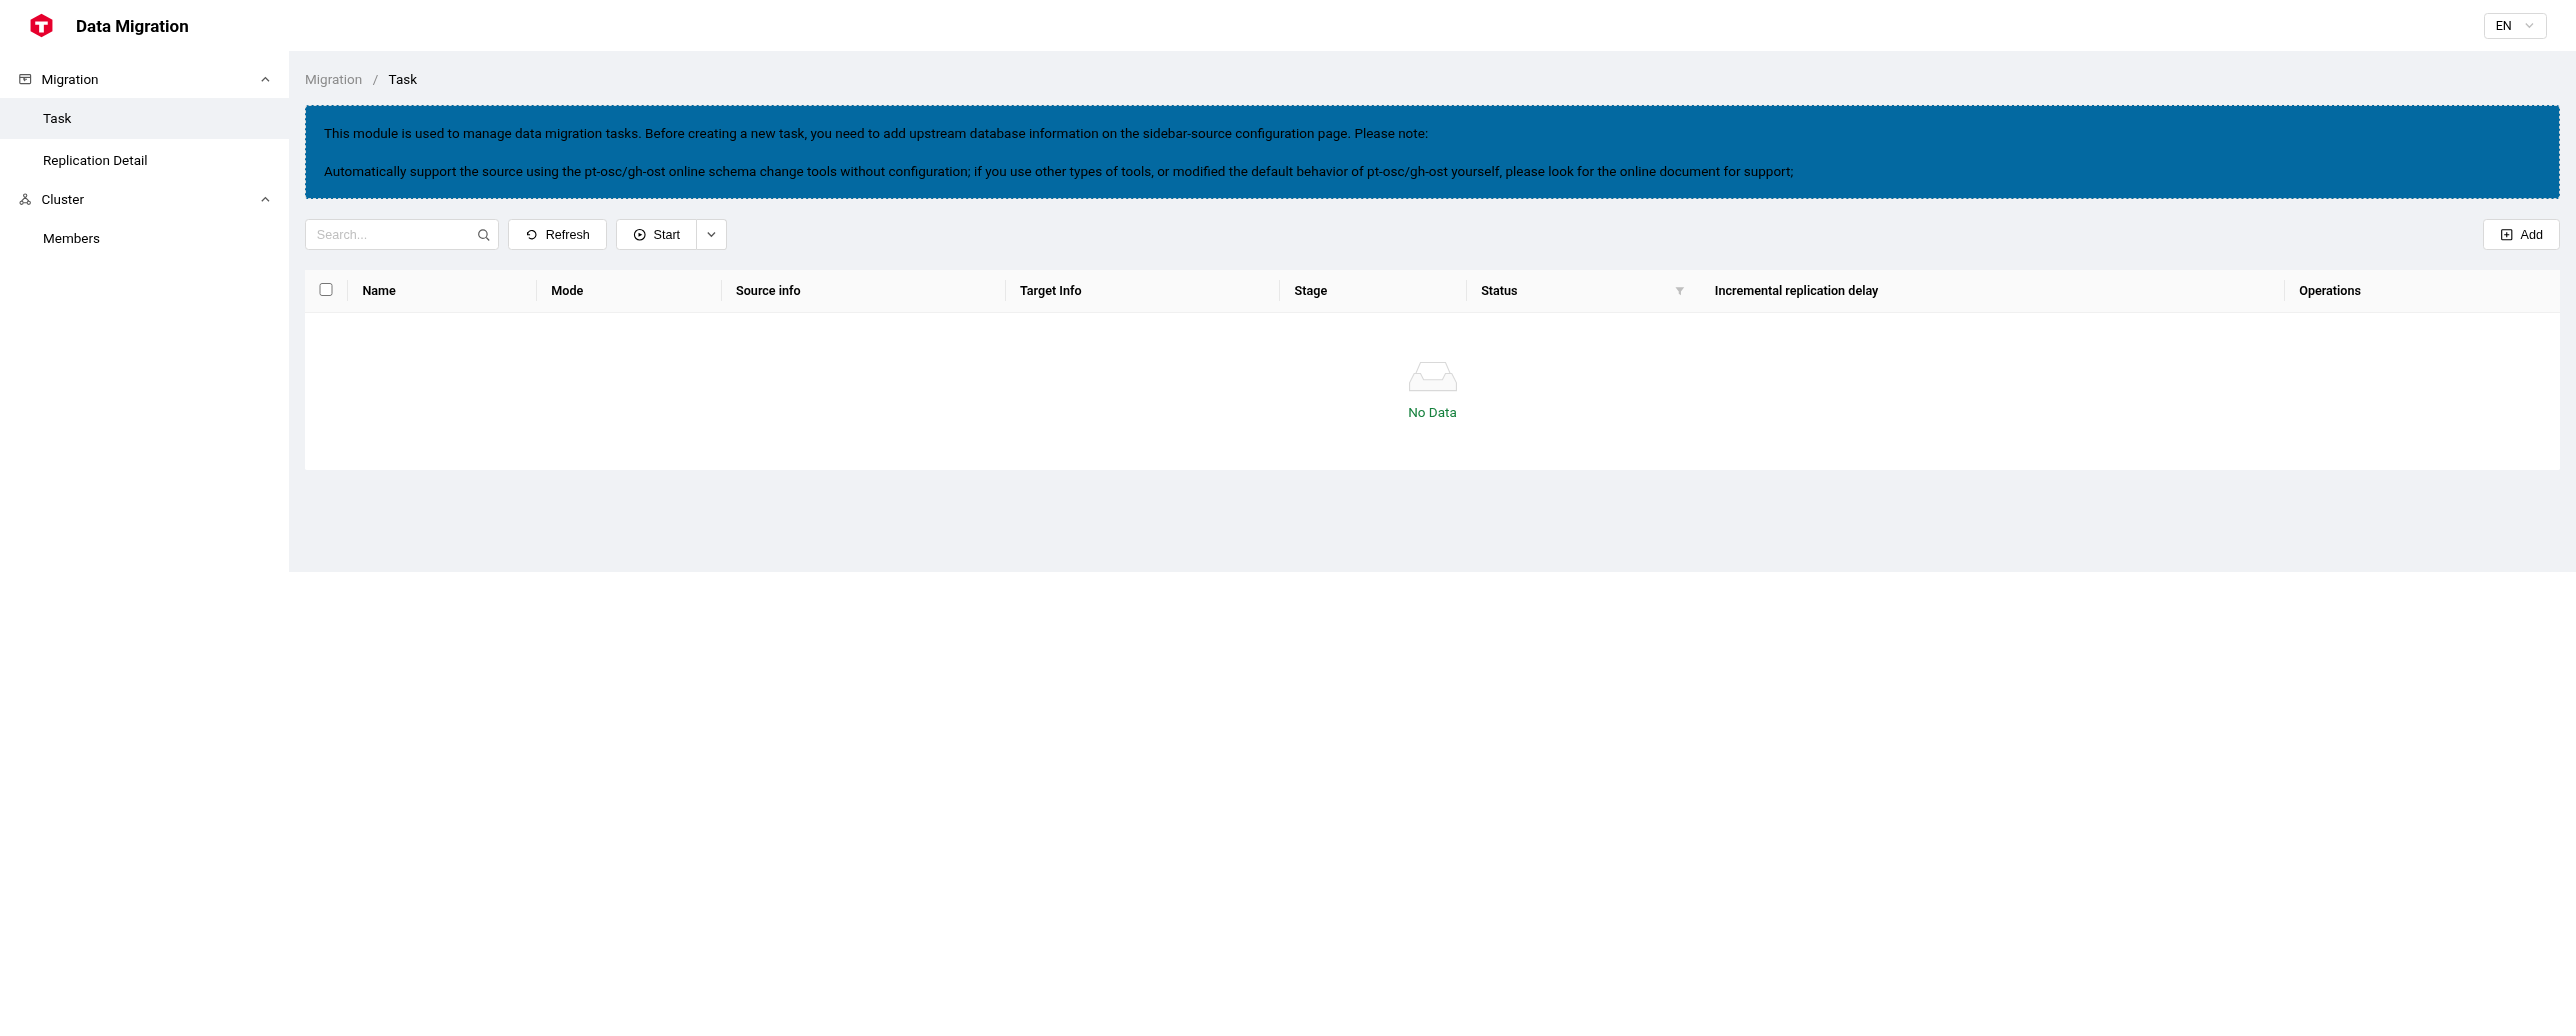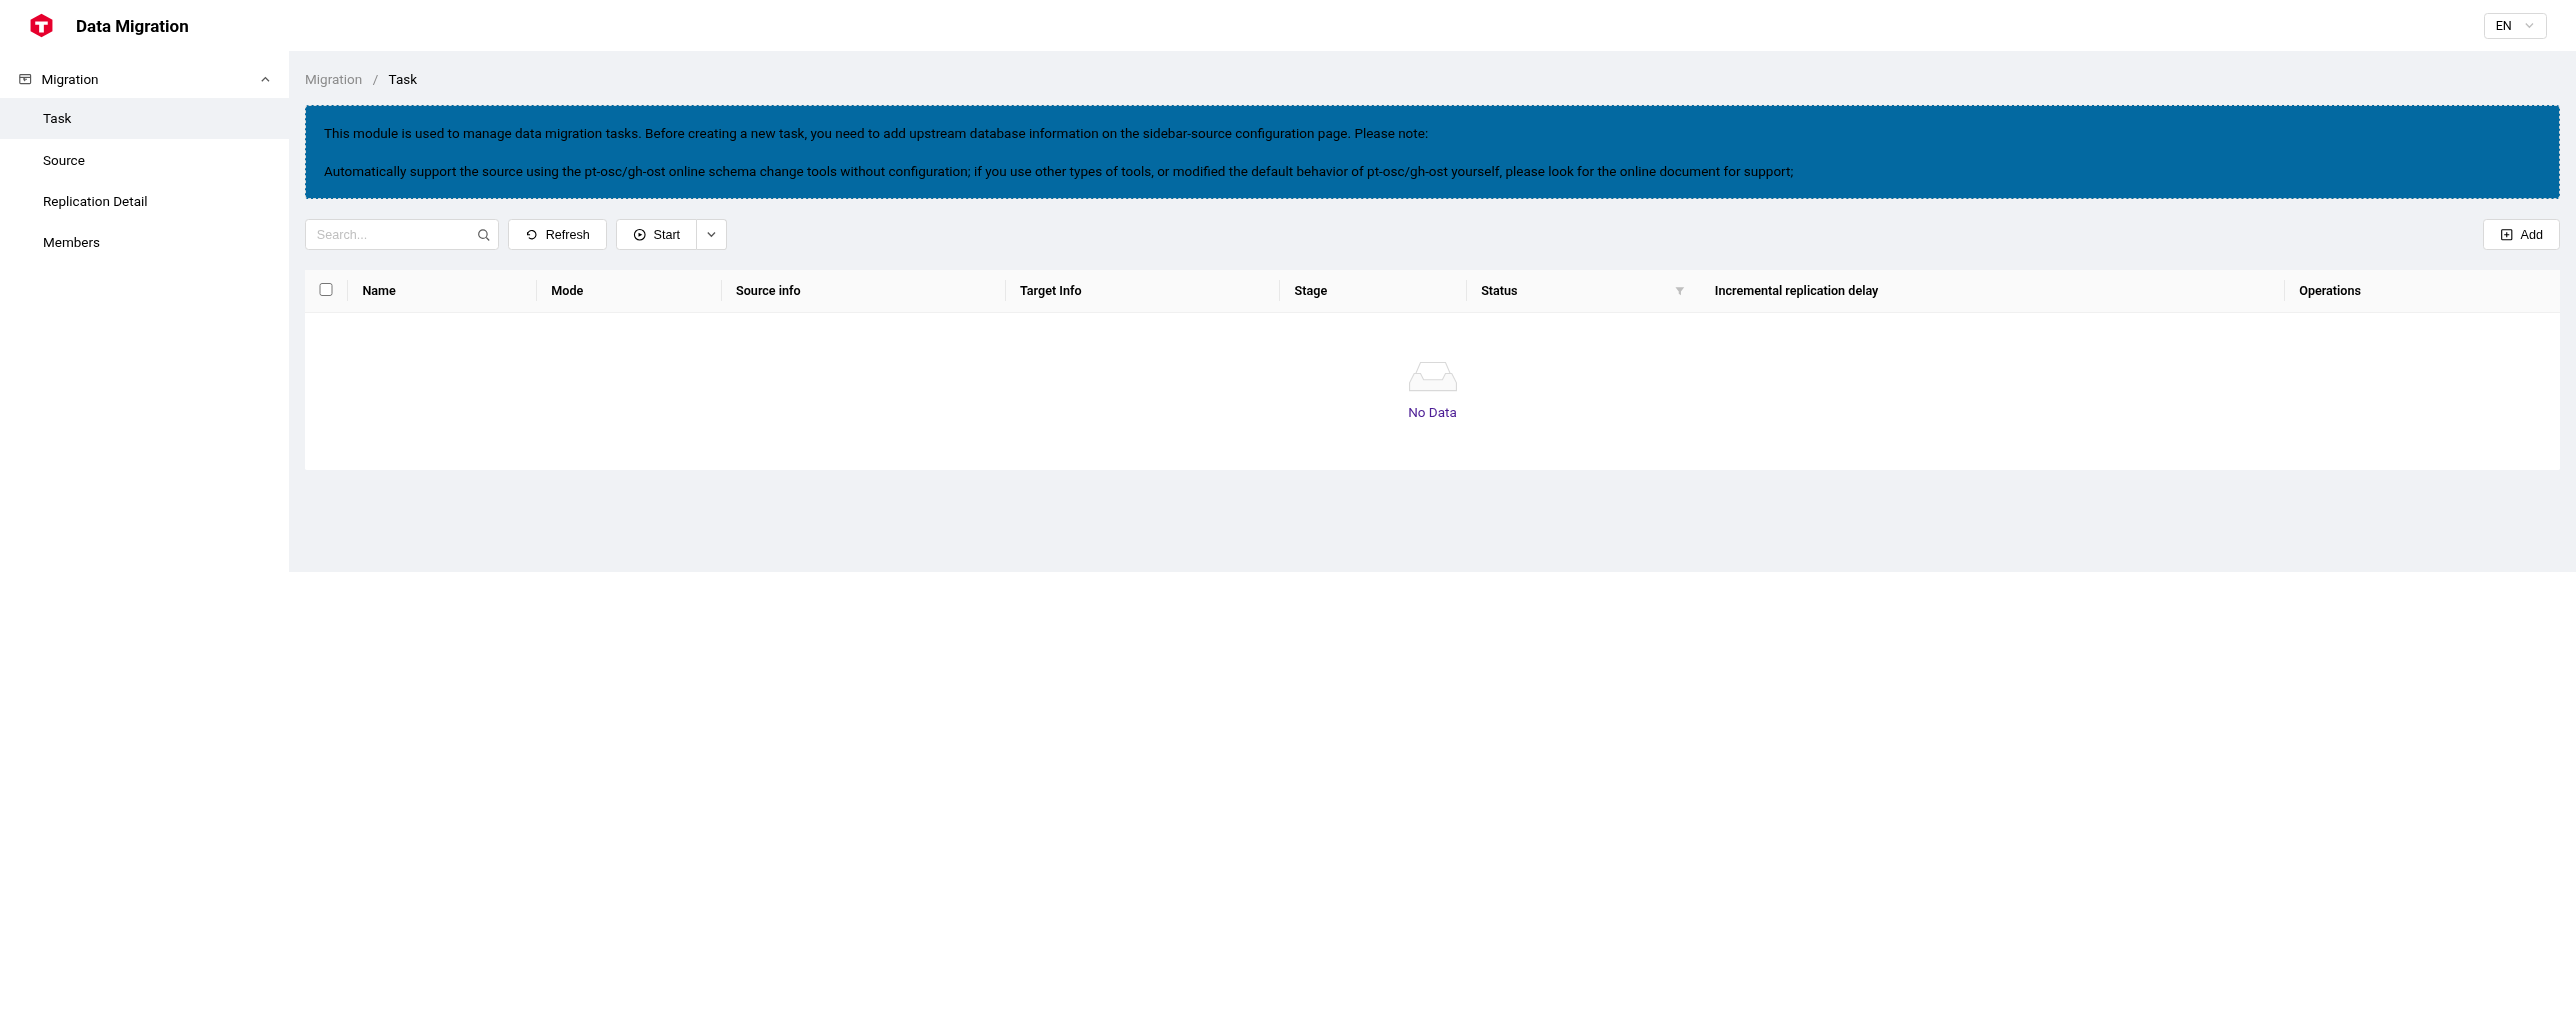--- a/index.html
+++ b/index.html
@@ -40,21 +40,21 @@
 .btn-group .btn:last-child { border-top-left-radius: 0; border-bottom-left-radius: 0; border-left: none; padding: 0 9px; }
 
 .table-wrap { background: #fff; border-radius: 1.8px; }
 .table { width: 100%; border-collapse: collapse; }
 .table thead th { text-align: left; padding: 12.6px 14.4px; font-size: 12.6px; font-weight: 600; border-bottom: 0.9px solid #f0f0f0; background: #fafafa; position: relative; }
 .table thead th:not(:last-child)::after { content: ""; position: absolute; right: 0; top: 25%; height: 50%; width: 0.9px; background: #e8e8e8; }
 .th-status { display: flex; align-items: center; justify-content: space-between; }
 .checkbox-cell { width: 43px; text-align: center; }
 .checkbox-cell input { width: 13.5px; height: 13.5px; }
 
-.empty { padding: 43px 0 50px; text-align: center; color: #4c1d95; }
+.empty { padding: 43px 0 50px; text-align: center; color: #15803d; }
 .empty-text { margin-top: 10.8px; font-size: 13.5px; }
 
 svg { display: block; }
 </style>
 </head>
 <body>
 
 <div class="header">
   <div class="brand">
     <span>
@@ -88,23 +88,40 @@
         </span>
         <span>Migration</span>
       </span>
       <span>
         <svg width="10.8" height="10.8" viewBox="0 0 12 12">
             <path d="M2 8 L6 4 L10 8" stroke="#595959" stroke-width="1.5" fill="none"></path>
           </svg>
       </span>
     </div>
     <div class="sidebar-item active"><span>Task</span></div>
-    <div class="sidebar-item"><span>Source</span></div>
     <div class="sidebar-item"><span>Replication Detail</span></div>
 
+    <div class="sidebar-group-header">
+      <span class="sidebar-group-title">
+        <span>
+          <svg width="14.4" height="14.4" viewBox="0 0 16 16">
+              <circle cx="8" cy="4" r="1.8" fill="none" stroke="#595959" stroke-width="1.2"></circle>
+              <circle cx="4" cy="12" r="1.8" fill="none" stroke="#595959" stroke-width="1.2"></circle>
+              <circle cx="12" cy="12" r="1.8" fill="none" stroke="#595959" stroke-width="1.2"></circle>
+              <path d="M8 6 L4 10 M8 6 L12 10 M6 12 H10" stroke="#595959" stroke-width="1.2"></path>
+            </svg>
+        </span>
+        <span>Cluster</span>
+      </span>
+      <span>
+        <svg width="10.8" height="10.8" viewBox="0 0 12 12">
+            <path d="M2 8 L6 4 L10 8" stroke="#595959" stroke-width="1.5" fill="none"></path>
+          </svg>
+      </span>
+    </div>
     <div class="sidebar-item"><span>Members</span></div>
   </div>
 
   <div class="main">
     <div class="breadcrumb">
       <span class="crumb-parent">Migration</span>
       <span class="crumb-sep">/</span>
       <span class="crumb-current">Task</span>
     </div>
 

